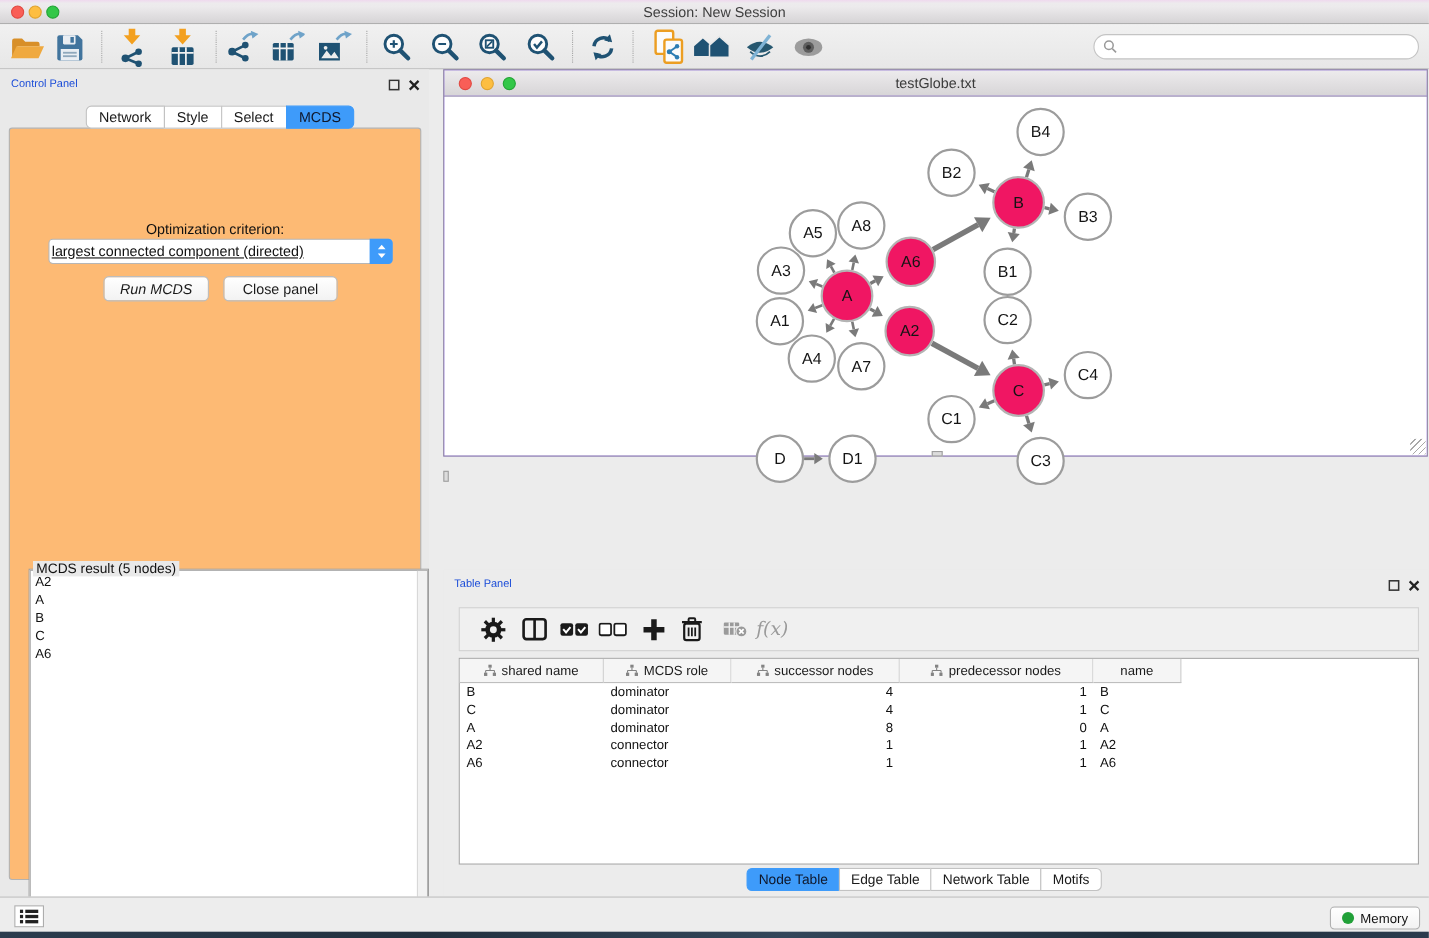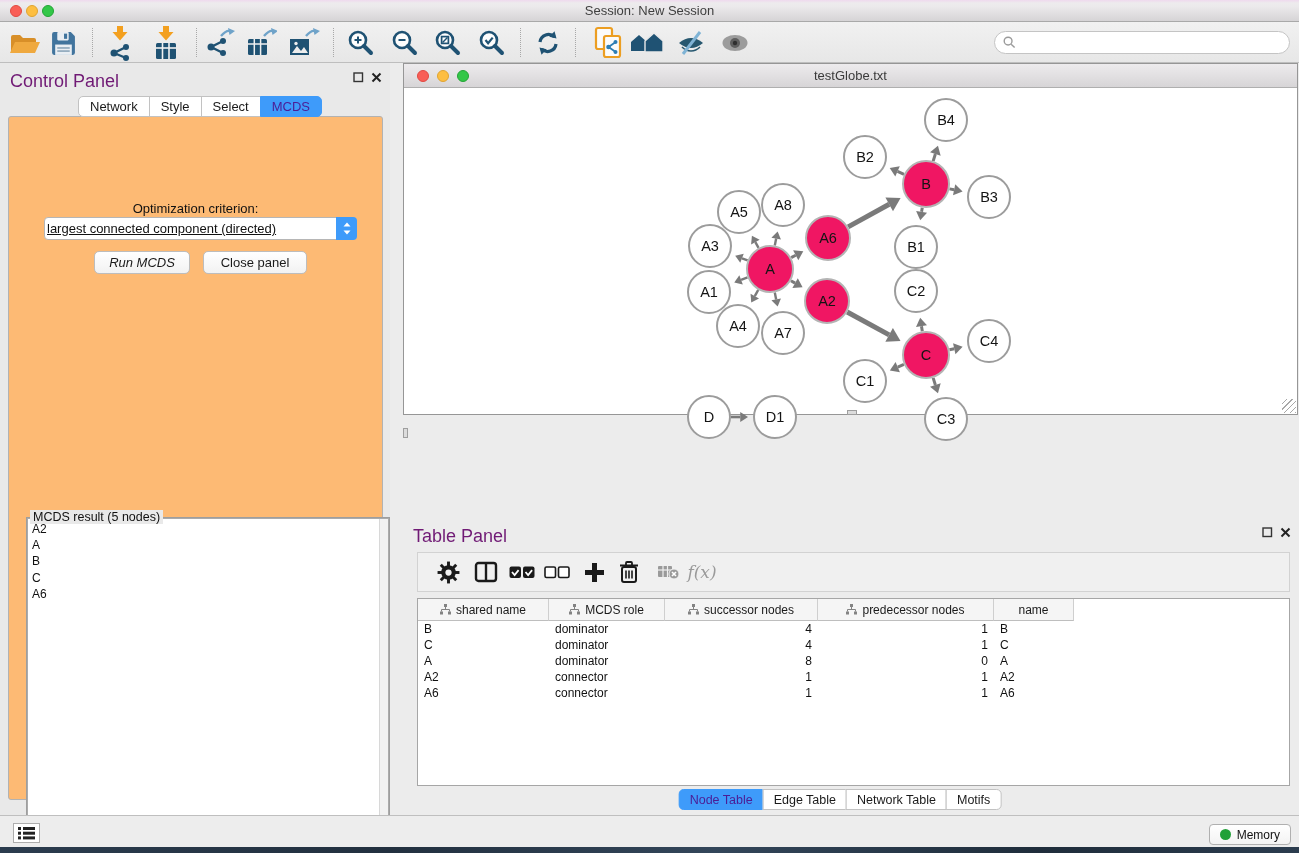--- a/index.html
+++ b/index.html
@@ -22,30 +22,30 @@
     background:linear-gradient(#F1F1F1,#E7E7E7); border-bottom:1px solid #BEBEBE; }
   .tbtn { position:absolute; top:2px; width:38px; height:38px; display:flex; align-items:center; justify-content:center; }
   .tsep { position:absolute; top:6px; height:29px; border-left:1px dotted #A8A8A8; }
   .searchbox { position:absolute; right:9px; top:9px; width:296px; height:23px; background:#fff;
     border:1px solid #C4C4C4; border-radius:12px; display:flex; align-items:center; padding:0 8px; }
   .searchbox input { border:none; outline:none; flex:1; font-size:12px; margin-left:5px;
     font-family:"Liberation Sans",sans-serif; background:transparent; }
 
   
   .control-panel { position:absolute; left:0; top:63px; width:390px; height:752px; background:#E9E9E9; }
-  .panel-title { position:absolute; left:10px; top:8px; font-size:18px; color:#701a75; }
+  .panel-title { position:absolute; left:10px; top:8px; font-size:10px; color:#1d4ed8; }
   .win-icons { position:absolute; right:8px; top:9px; display:flex; gap:7px; }
   .cp-content { position:absolute; left:8px; top:53px; width:375px; height:684px;
     border:1px solid #B2B2B2; border-radius:3px; background:#fdba74; }
   .cp-tabs { position:absolute; left:78px; top:33px; display:flex; z-index:3; }
   .seg { height:21px; line-height:20px; padding:0 11px; font-size:13px; background:#fff;
     border:1px solid #C2C2C2; margin-left:-1px; color:#1A1A1A; text-align:center; }
   .seg:first-child { border-radius:5px 0 0 5px; margin-left:0; }
   .seg:last-child { border-radius:0 5px 5px 0; }
-  .seg.active { background:#3E9BFA; border-color:#3E9BFA; color:#4c1d95; }
+  .seg.active { background:#3E9BFA; border-color:#3E9BFA; color:#0f172a; }
   .opt-label { position:absolute; left:0; width:100%; top:84px; text-align:center; font-size:13px; color:#111; }
   .dropdown { position:absolute; left:35px; top:100px; width:313px; height:23px; background:#fff;
     border:1px solid #B6B6B6; border-radius:4px; display:flex; align-items:center; }
   .dropdown .dd-text { flex:1; font-size:13px; color:#111; padding-left:2px; white-space:nowrap;text-decoration:underline; }
   .dd-stepper { width:21px; height:23px; margin:-1px -1px -1px 0; background:#3E9BFA;
     border-radius:0 4px 4px 0; display:flex; align-items:center; justify-content:center; }
   .btn { position:absolute; height:23px; background:linear-gradient(#FFFFFF,#F2F2F2);
     border:1px solid #BDBDBD; border-radius:5px; font-size:13px; color:#1A1A1A;
     display:flex; align-items:center; justify-content:center; }
   .result-box { position:absolute; left:17px; top:393px; width:364px; height:336px; }

